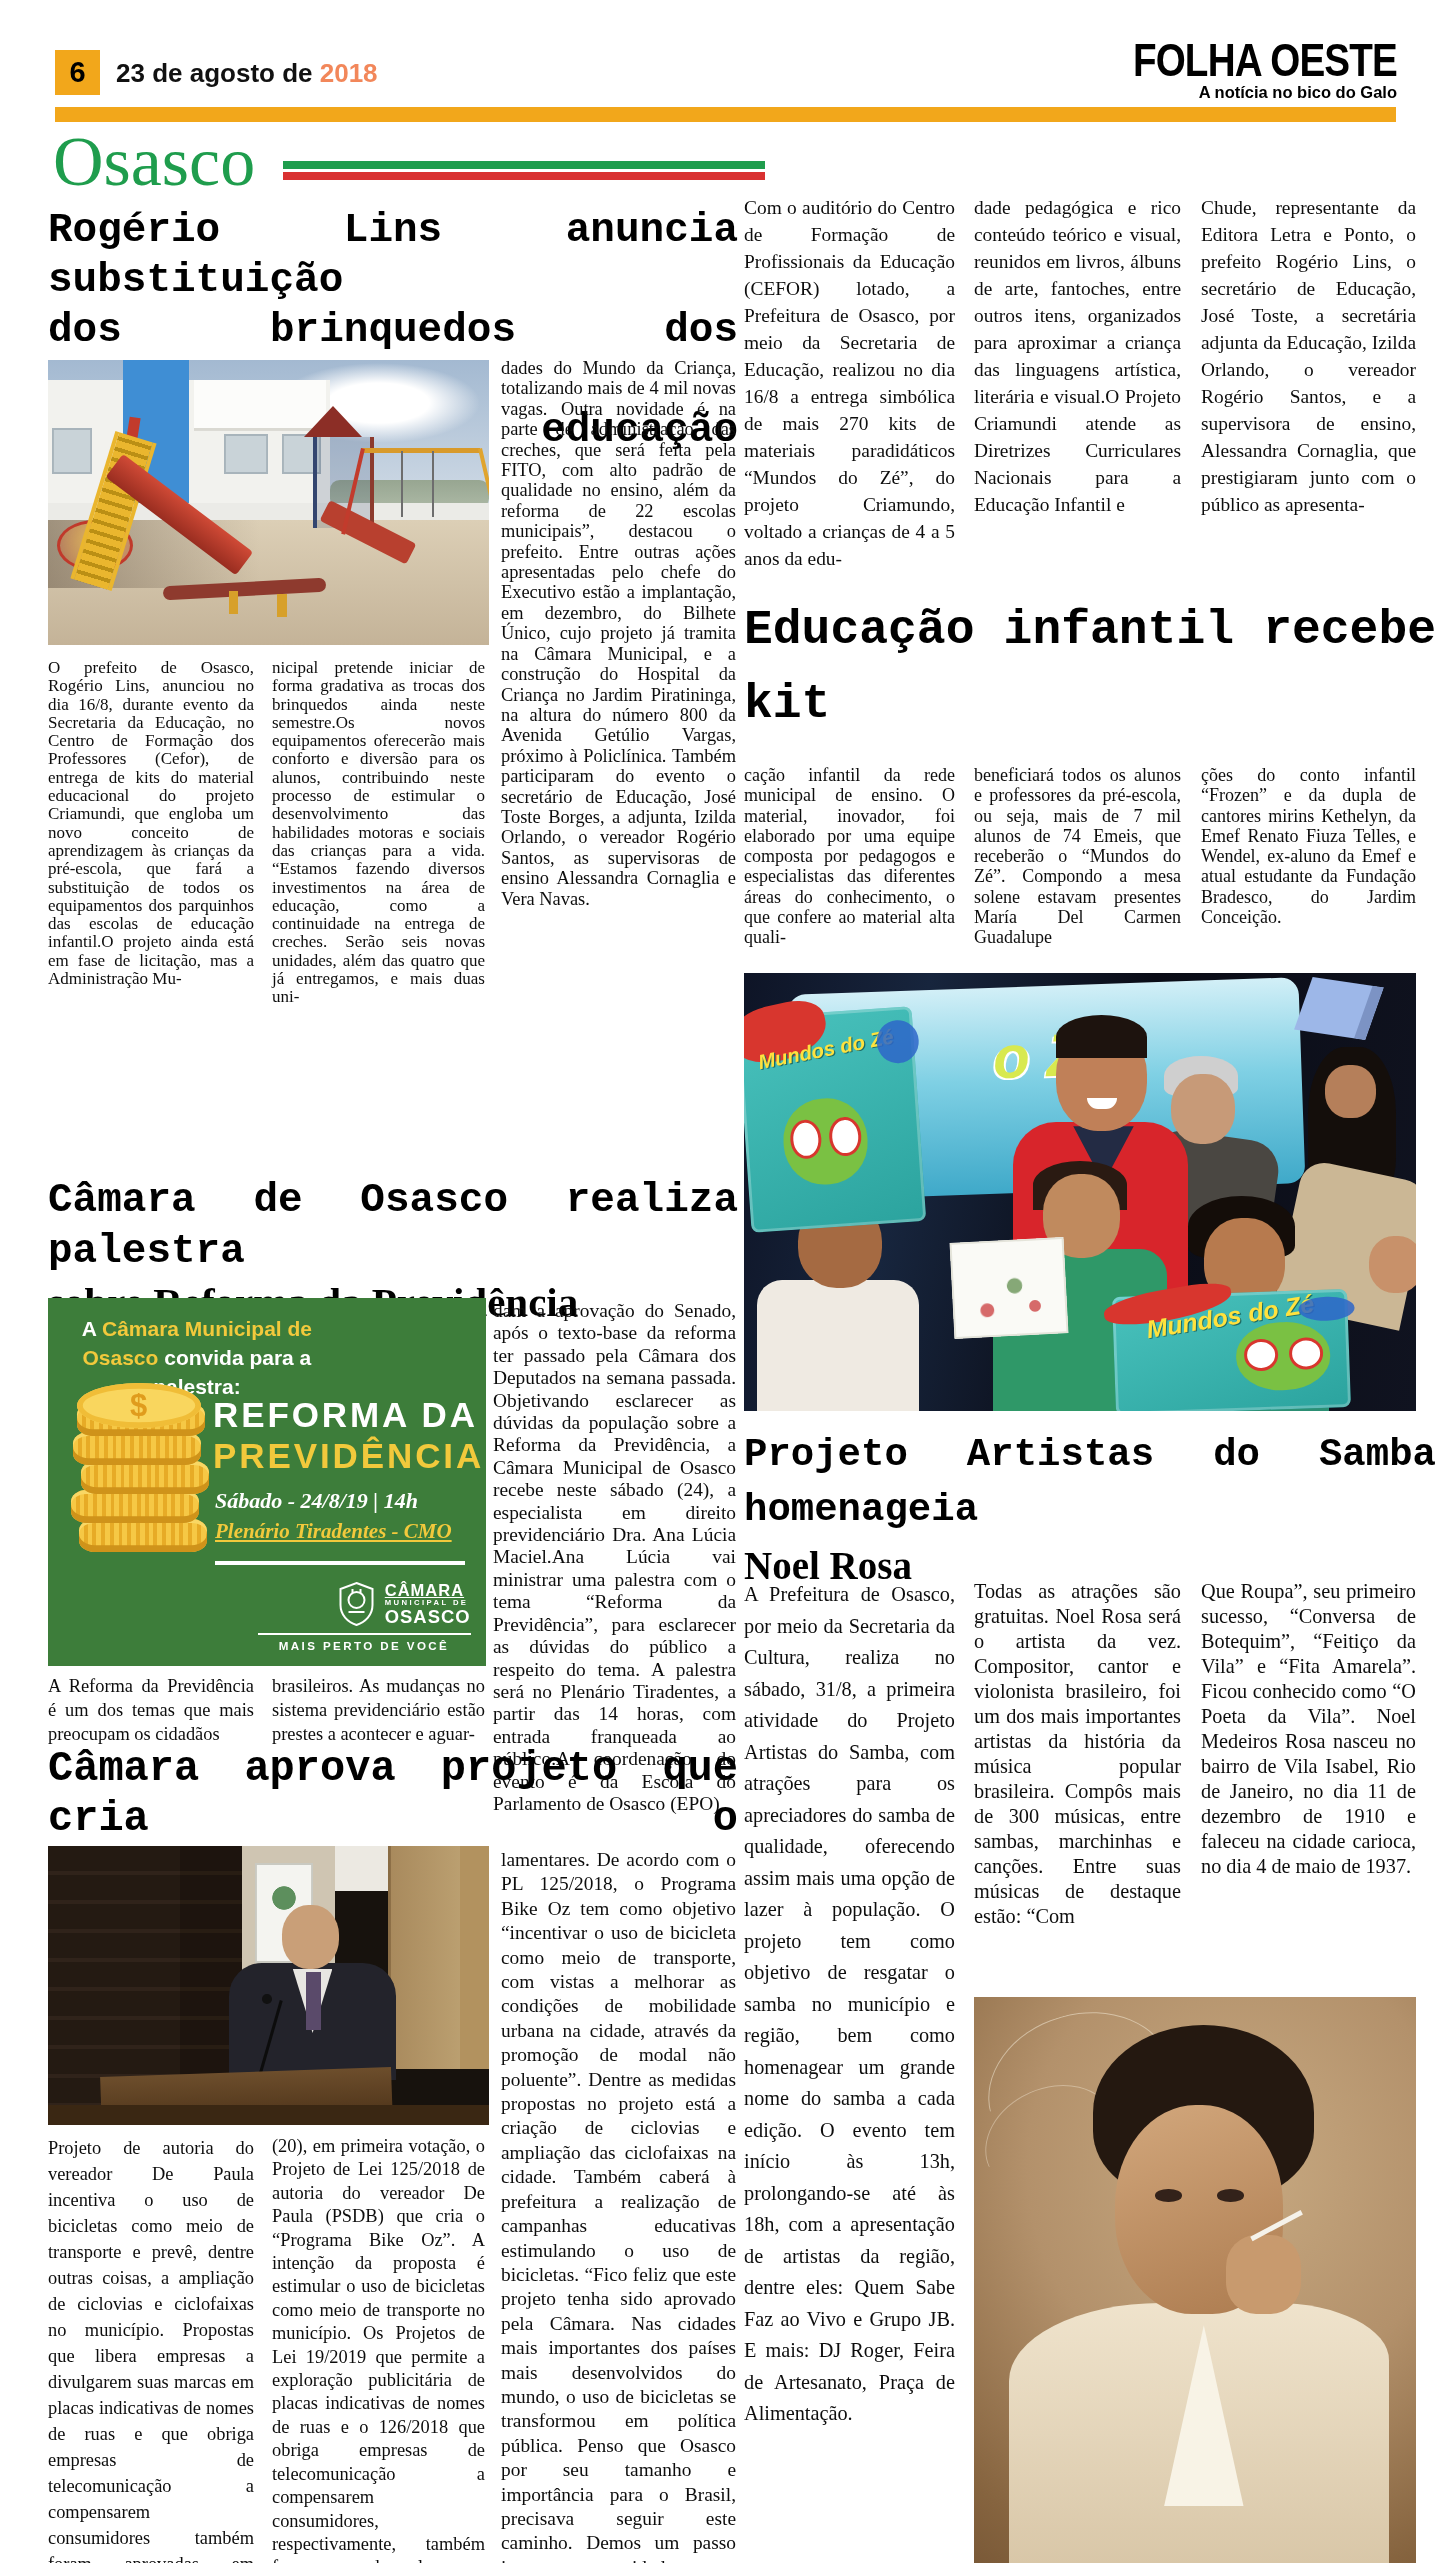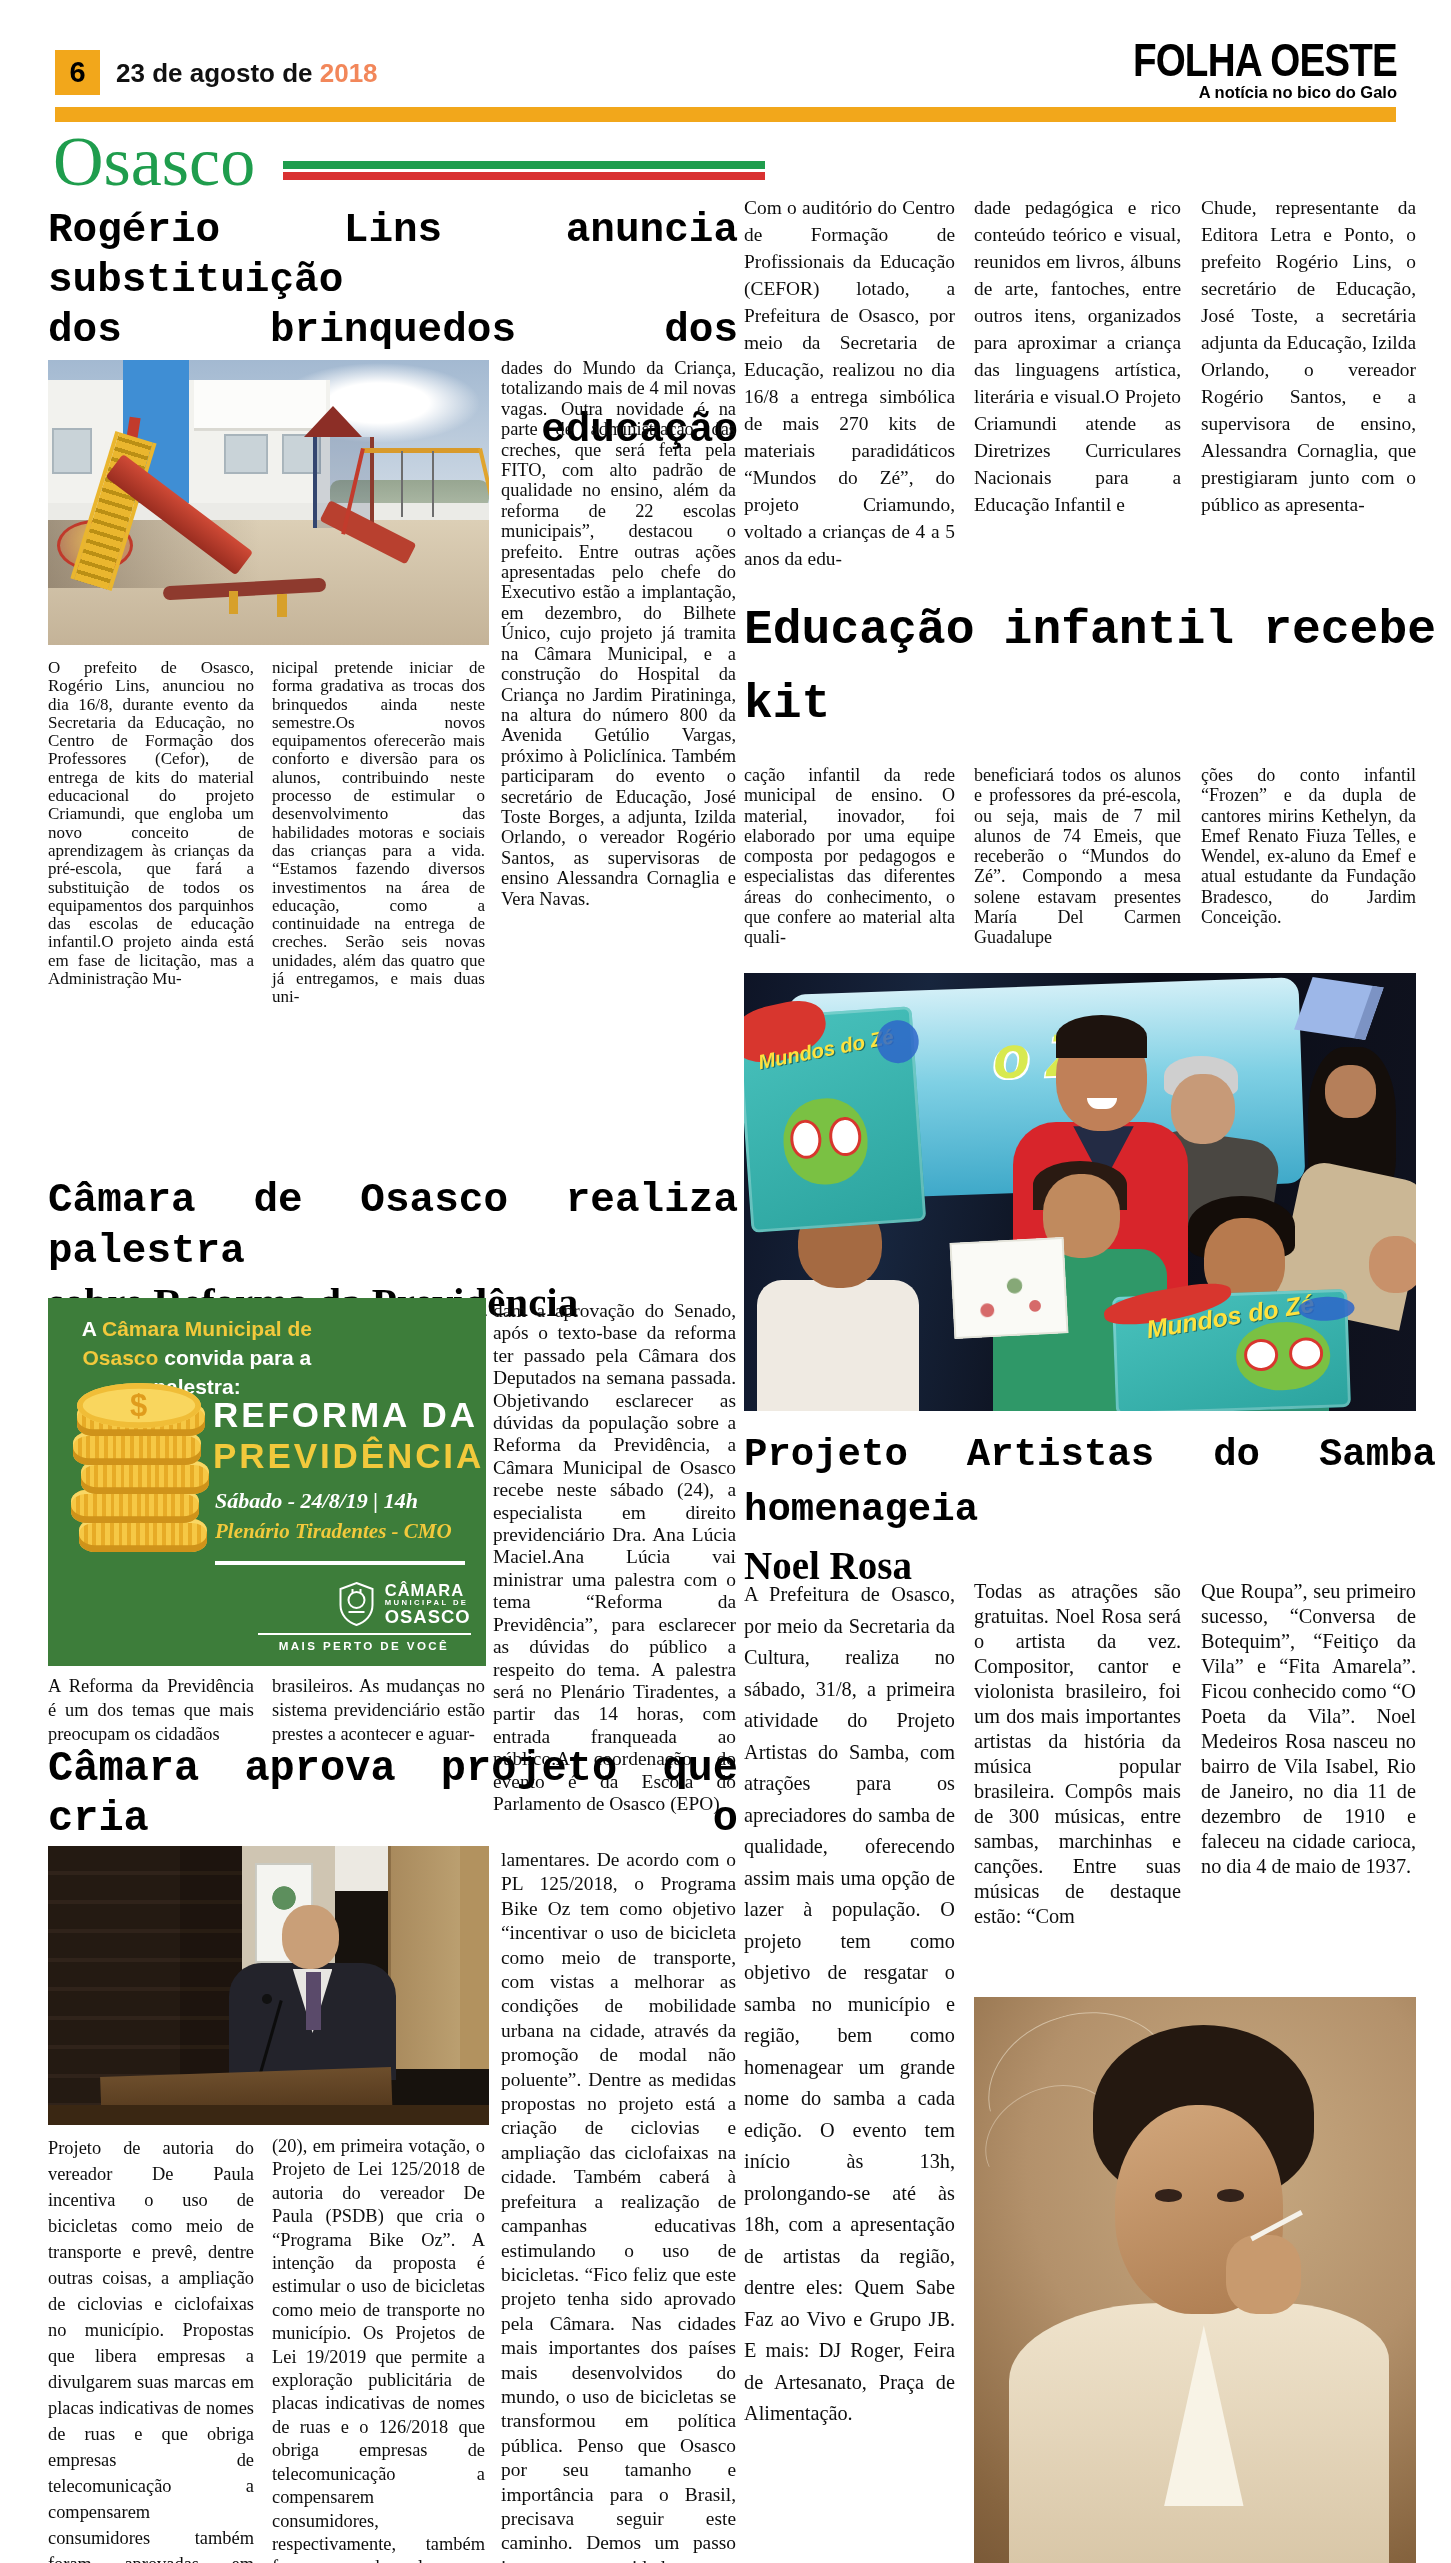--- a/index.html
+++ b/index.html
@@ -138,33 +138,33 @@
   .nr-hand{left:57%;top:42%;width:17%;height:14%;background:#c89a6e;border-radius:40%;}
   .nr-cig{left:62%;top:40%;width:13%;height:4.8px;background:#f5f2ea;transform:rotate(-28deg);}
   
   .flyer{left:48px;top:1298px;width:438px;height:368px;background:#3D7D3A;overflow:hidden;}
   .fl-invite{position:absolute;left:6%;top:15.5px;width:56%;text-align:center;
              font:700 21px "Liberation Sans",sans-serif;line-height:29px;color:#fff;}
   .fl-invite .hlw{color:#F2C93C;}
   .fl-title1{position:absolute;left:165px;top:97px;font:800 35px "Liberation Sans",sans-serif;letter-spacing:2.9px;color:#fff;}
   .fl-title2{position:absolute;left:165px;top:138px;font:800 35px "Liberation Sans",sans-serif;letter-spacing:2.9px;color:#F2C93C;}
   .fl-date{position:absolute;left:167px;top:190px;font:italic 700 22px "Liberation Serif",serif;color:#fff;}
-  .fl-venue{position:absolute;left:167px;top:221px;font:italic 700 21px "Liberation Serif",serif;color:#F2C93C;}
+  .fl-venue{position:absolute;left:167px;top:221px;font:italic 700 21px "Liberation Serif",serif;color:#F2C93C;text-decoration:underline;}
   .fl-rule{position:absolute;left:167px;top:263px;width:250px;height:3.9px;background:#fff;}
   .fl-coins{position:absolute;left:21px;top:89px;width:136px;height:174px;}
   .fl-coin{position:absolute;width:128px;height:33px;border-radius:15.5px/11.6px;
            background:repeating-linear-gradient(90deg,#f6c845 0 4.8px,#e7ab26 4.8px 8.7px);
            box-shadow:inset 0 -6.8px 0 #cf931a, inset 0 3.9px 0 #f9d764;}
   .fl-cointop{position:absolute;left:7.7px;top:-3.9px;width:124px;height:45px;border-radius:50%;
               background:#f9d65e;box-shadow:inset 0 0 0 5.8px #f0bd37;
               display:flex;align-items:center;justify-content:center;
               font:900 31px "Liberation Sans",sans-serif;color:#e09c1d;}
   .fl-logo{position:absolute;right:15.5px;bottom:13.6px;width:213px;color:#fff;}
   .fl-logo-row{display:flex;align-items:center;gap:7.7px;justify-content:flex-end;}
-  .fl-logo-name1{font:800 16.5px "Liberation Sans",sans-serif;letter-spacing:1px;line-height:16.5px;}
+  .fl-logo-name1{font:800 16.5px "Liberation Sans",sans-serif;letter-spacing:1px;line-height:16.5px;text-decoration:underline;}
   .fl-logo-name2{font:700 7.7px "Liberation Sans",sans-serif;letter-spacing:2.4px;line-height:9.7px;}
   .fl-logo-name3{font:900 18.4px "Liberation Sans",sans-serif;letter-spacing:1px;line-height:18.4px;}
   .fl-logo-div{height:1.9px;background:#fff;margin:5.8px 0 4.8px 0;}
   .fl-logo-tag{font:700 11.6px "Liberation Sans",sans-serif;letter-spacing:2.4px;text-align:center;}
 </style>
 </head>
 <body>
 
 <div class="page">
 

